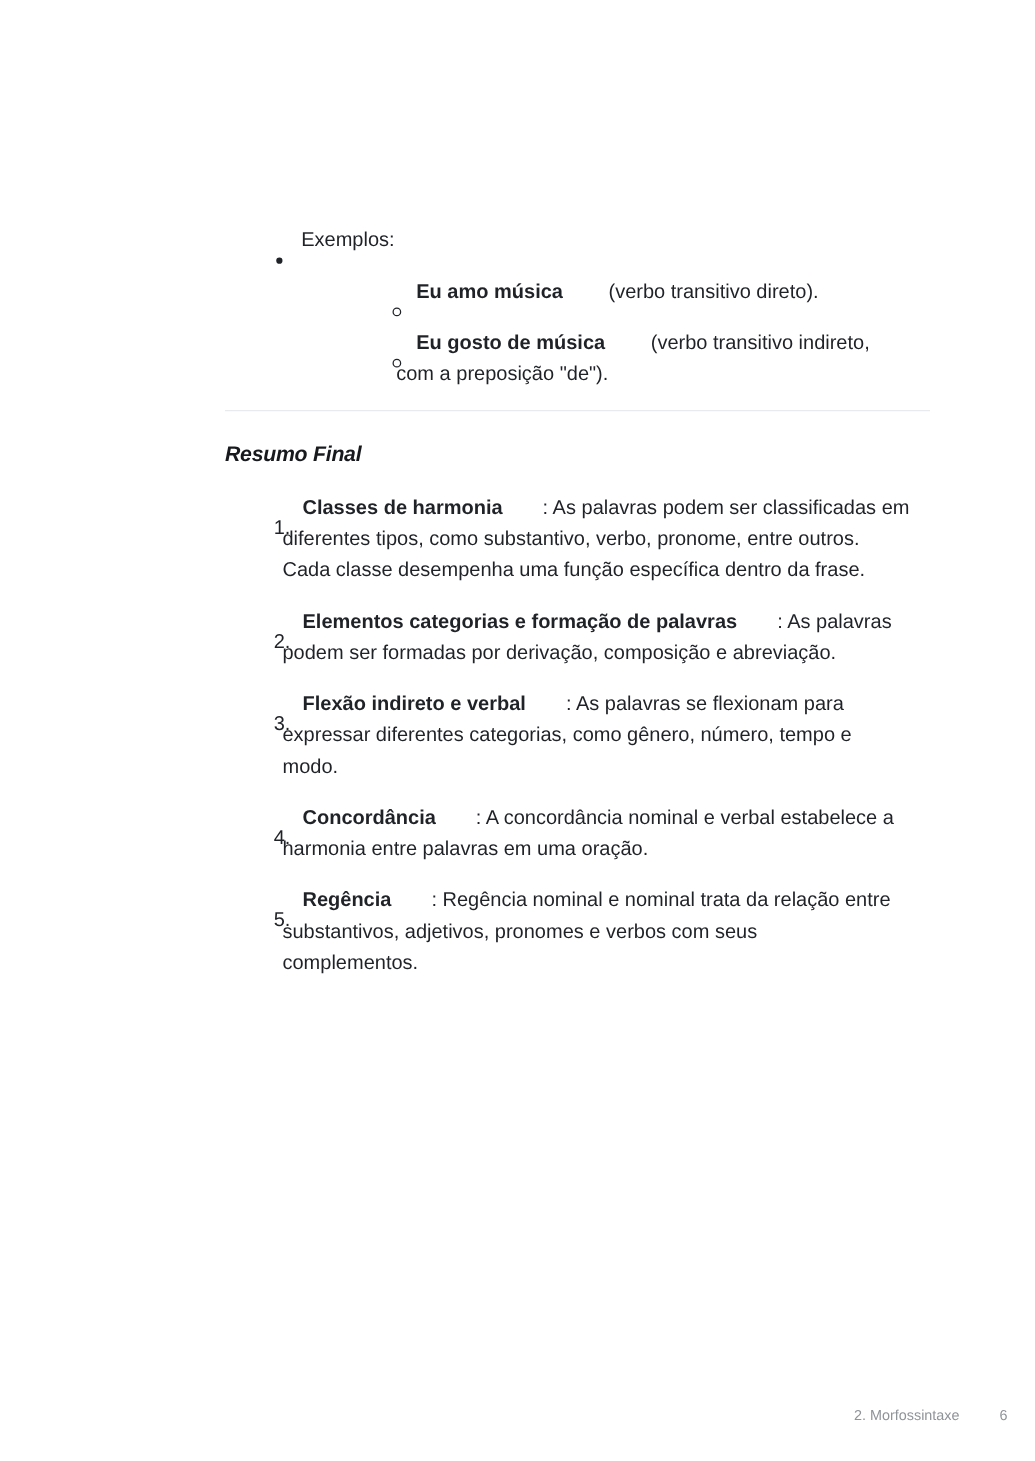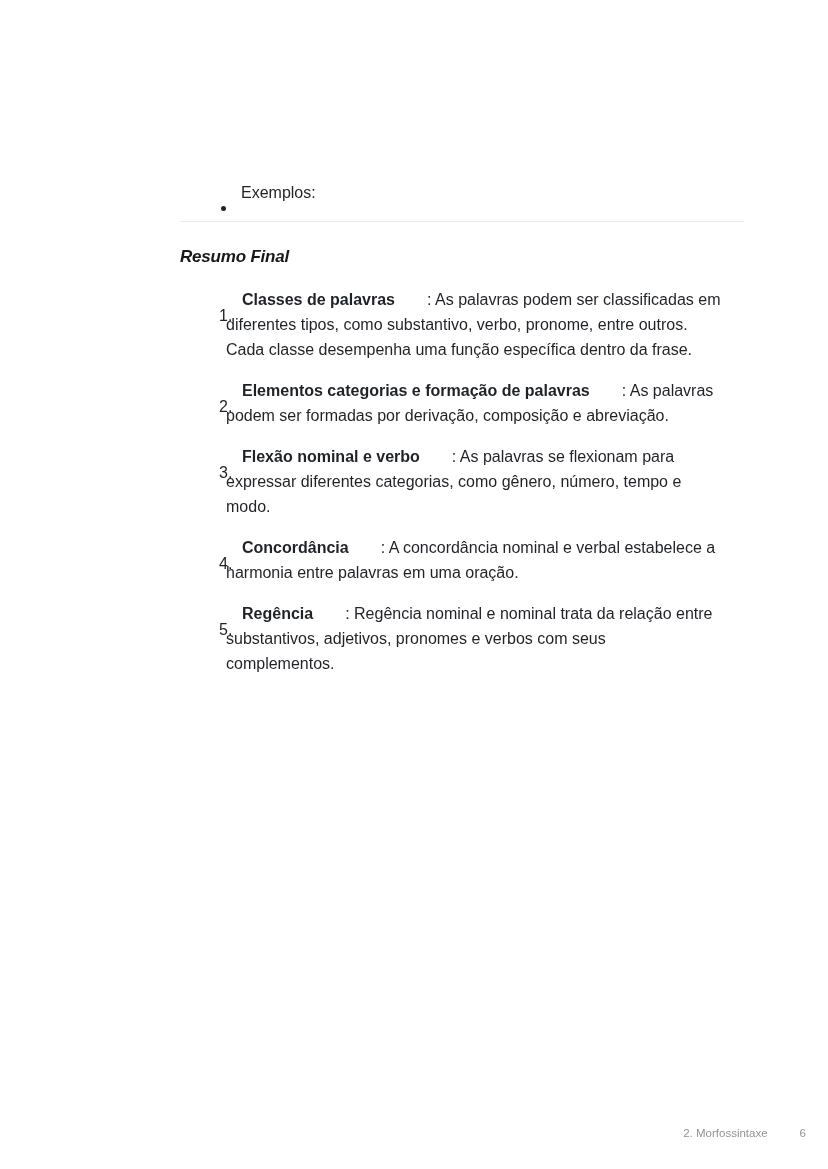--- a/index.html
+++ b/index.html
@@ -77,39 +77,49 @@
 </head>
 <body>
 
 <div class="page">
   <div class="content">
 
     <ul class="bullet-list">
       <li class="bullet-item">
         <span class="dot"></span>
         <span>Exemplos:</span>
+        <ul class="sub-list">
+          <li class="sub-item">
+            <span class="circle"></span>
+            <b>Eu amo música</b><span> (verbo transitivo direto).</span>
+          </li>
+          <li class="sub-item">
+            <span class="circle"></span>
+            <b>Eu gosto de música</b><span> (verbo transitivo indireto, com a preposição "de").</span>
+          </li>
+        </ul>
       </li>
     </ul>
 
     <hr class="divider">
 
     <h2 class="section-title">Resumo Final</h2>
 
     <ol class="numbered-list">
       <li class="numbered-item">
         <span class="num">1.</span>
-        <b>Classes de palavras</b><span>: As palavras podem ser classificadas em diferentes tipos, como substantivo, verbo, pronome, entre outros. Cada classe desempenha uma função específica dentro da frase.</span>
+        <b>Classes de harmonia</b><span>: As palavras podem ser classificadas em diferentes tipos, como substantivo, verbo, pronome, entre outros. Cada classe desempenha uma função específica dentro da frase.</span>
       </li>
       <li class="numbered-item">
         <span class="num">2.</span>
         <b>Elementos categorias e formação de palavras</b><span>: As palavras podem ser formadas por derivação, composição e abreviação.</span>
       </li>
       <li class="numbered-item">
         <span class="num">3.</span>
-        <b>Flexão nominal e verbo</b><span>: As palavras se flexionam para expressar diferentes categorias, como gênero, número, tempo e modo.</span>
+        <b>Flexão indireto e verbal</b><span>: As palavras se flexionam para expressar diferentes categorias, como gênero, número, tempo e modo.</span>
       </li>
       <li class="numbered-item">
         <span class="num">4.</span>
         <b>Concordância</b><span>: A concordância nominal e verbal estabelece a harmonia entre palavras em uma oração.</span>
       </li>
       <li class="numbered-item">
         <span class="num">5.</span>
         <b>Regência</b><span>: Regência nominal e nominal trata da relação entre substantivos, adjetivos, pronomes e verbos com seus complementos.</span>
       </li>
     </ol>

